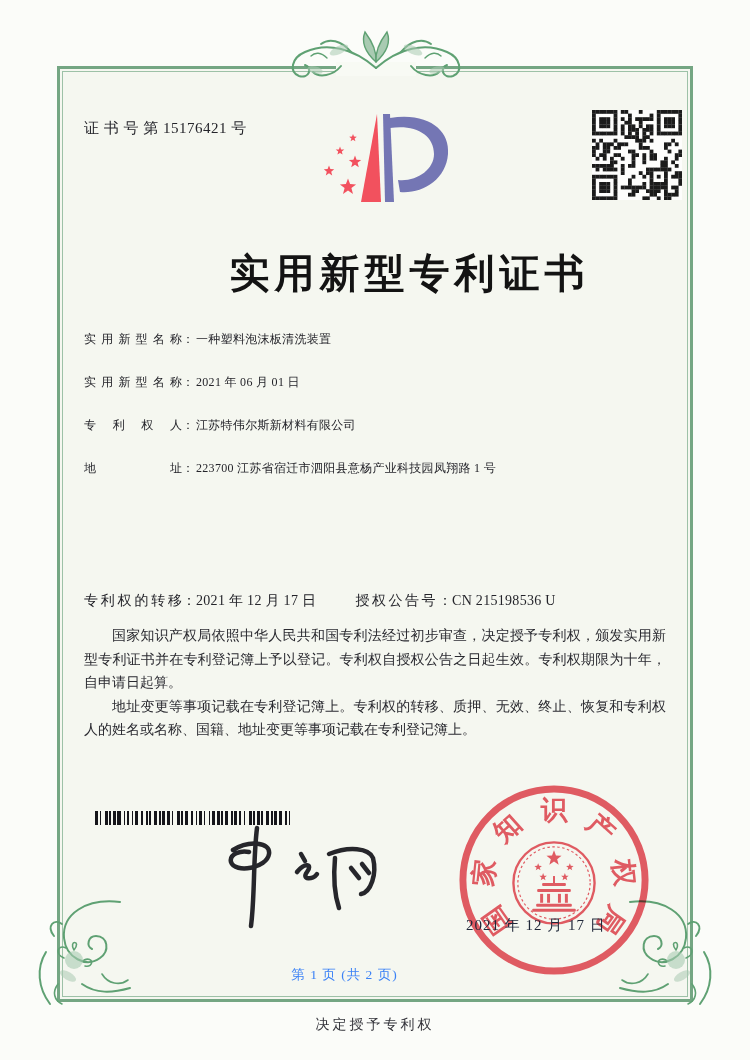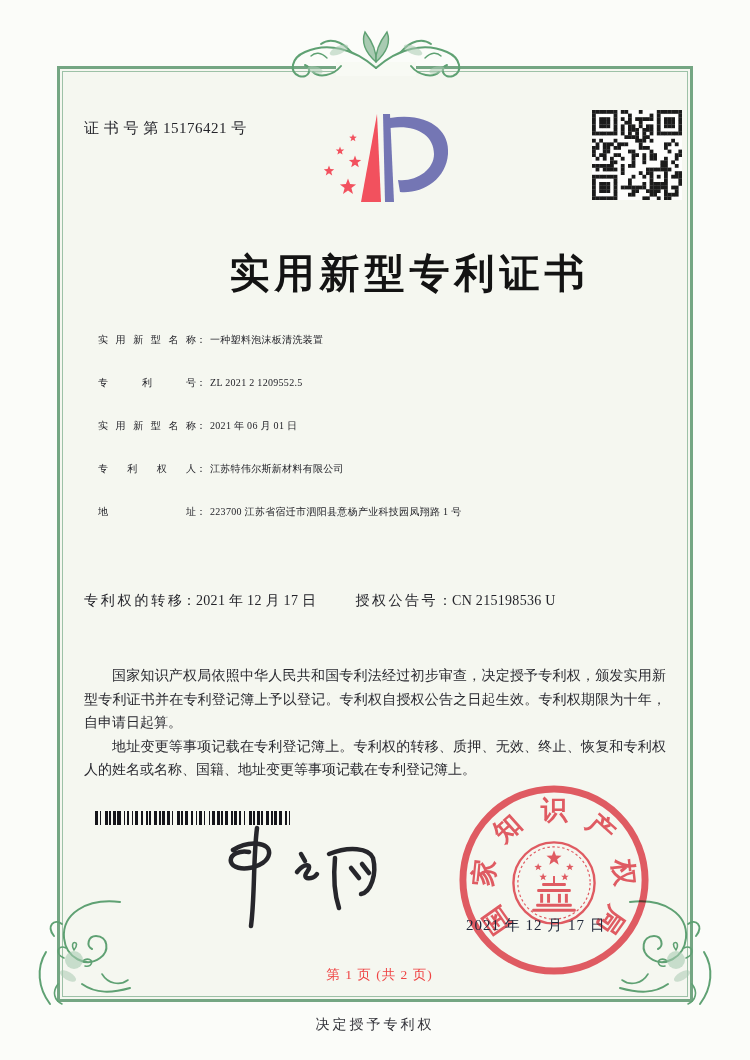--- a/index.html
+++ b/index.html
@@ -18,48 +18,48 @@
   .orn.br{left:618px;top:896px;transform:scaleX(-1);}
 
   .cert-no{position:absolute;left:84px;top:119px;font-size:15px;letter-spacing:.5px;z-index:4;}
 
   .logo{position:absolute;left:298px;top:110px;z-index:4;}
   .qr{position:absolute;left:592px;top:110px;width:90px;height:90px;z-index:4;background:#fdfdfc;}
 
   .title{position:absolute;left:16px;top:230px;width:750px;text-align:center;margin:16px;
     font-size:40px;font-weight:600;letter-spacing:5px;text-indent:5px;color:#131313;z-index:4;}
 
-  .fields{position:absolute;left:84px;top:331px;width:586px;font-size:10px;z-index:4;margin-left:14px;}
+  .fields{position:absolute;left:84px;top:331px;width:586px;font-size:12px;z-index:4;}
   .field-row{height:43px;line-height:17px;white-space:nowrap;}
   .flabel{display:inline-block;width:98px;text-align:justify;text-align-last:justify;
     -moz-text-align-last:justify;vertical-align:top;}
   .colon{display:inline-block;width:14px;}
   .fvalue{letter-spacing:.3px;}
 
   .grant-row{position:absolute;left:84px;top:592px;width:586px;font-size:14px;z-index:4;white-space:nowrap;}
   .grant-group1{display:inline-block;width:268px;}
   .flabel2{letter-spacing:2.5px;}
 
-  .paras{position:absolute;left:84px;top:624px;width:582px;z-index:4;margin-top:40px;}
+  .paras{position:absolute;left:84px;top:624px;width:582px;z-index:4;}
   .paras p{margin:0;font-size:14px;line-height:23.5px;text-align:justify;text-indent:2em;color:#2a2a30;}
 
   .barcode{position:absolute;left:95px;top:811px;width:198px;height:14px;z-index:4;}
   .barcode i{position:absolute;top:0;bottom:0;background:#15151a;}
 
   .signer{position:absolute;left:106px;top:854px;font-size:16px;line-height:41px;z-index:4;color:#1d1d22;}
   .signature{position:absolute;left:205px;top:820px;z-index:5;}
 
   .seal{position:absolute;left:455px;top:781px;z-index:5;mix-blend-mode:multiply;opacity:.92;}
   .seal-char{font-size:27px;font-weight:bold;fill:#e8505b;text-anchor:middle;dominant-baseline:middle;
     font-family:"Liberation Serif","DejaVu Serif",serif;}
   .seal-date{position:absolute;left:466px;top:916px;font-size:15px;letter-spacing:1px;
     color:#1e2638;z-index:6;}
 
   .page-no{position:absolute;left:0;top:966px;width:689px;text-align:center;font-size:13.5px;
-    letter-spacing:1px;color:#ef4444;z-index:4;padding-left:35px;}
+    letter-spacing:1px;color:#3b82f6;z-index:4;}
   .back-note{position:absolute;left:0;top:1016px;width:750px;text-align:center;font-size:14px;
     letter-spacing:3px;color:#33333a;z-index:2;}
 </style>
 </head>
 <body>
 
 <div class="page">
 
   <div class="frame"></div>
 
@@ -403,23 +403,20 @@
       <rect x="75.60" y="86.40" width="3.80" height="3.80" fill="#1b1b1b"></rect>
     </svg>
 
   <h1 class="title">实用新型专利证书</h1>
 
   <div class="fields">
     <div class="field-row">
       <span class="flabel">实用新型名称</span><span class="colon">：</span><span class="fvalue">一种塑料泡沫板清洗装置</span>
     </div>
     <div class="field-row">
-      <span class="flabel">专利号</span><span class="colon">：</span><span class="fvalue">ZL 2021 2 1209552.5</span>
-    </div>
-    <div class="field-row">
       <span class="flabel">实用新型名称</span><span class="colon">：</span><span class="fvalue">2021 年 06 月 01 日</span>
     </div>
     <div class="field-row">
       <span class="flabel">专利权人</span><span class="colon">：</span><span class="fvalue">江苏特伟尔斯新材料有限公司</span>
     </div>
     <div class="field-row">
       <span class="flabel">地址</span><span class="colon">：</span><span class="fvalue">223700 江苏省宿迁市泗阳县意杨产业科技园凤翔路 1 号</span>
     </div>
   </div>
 

